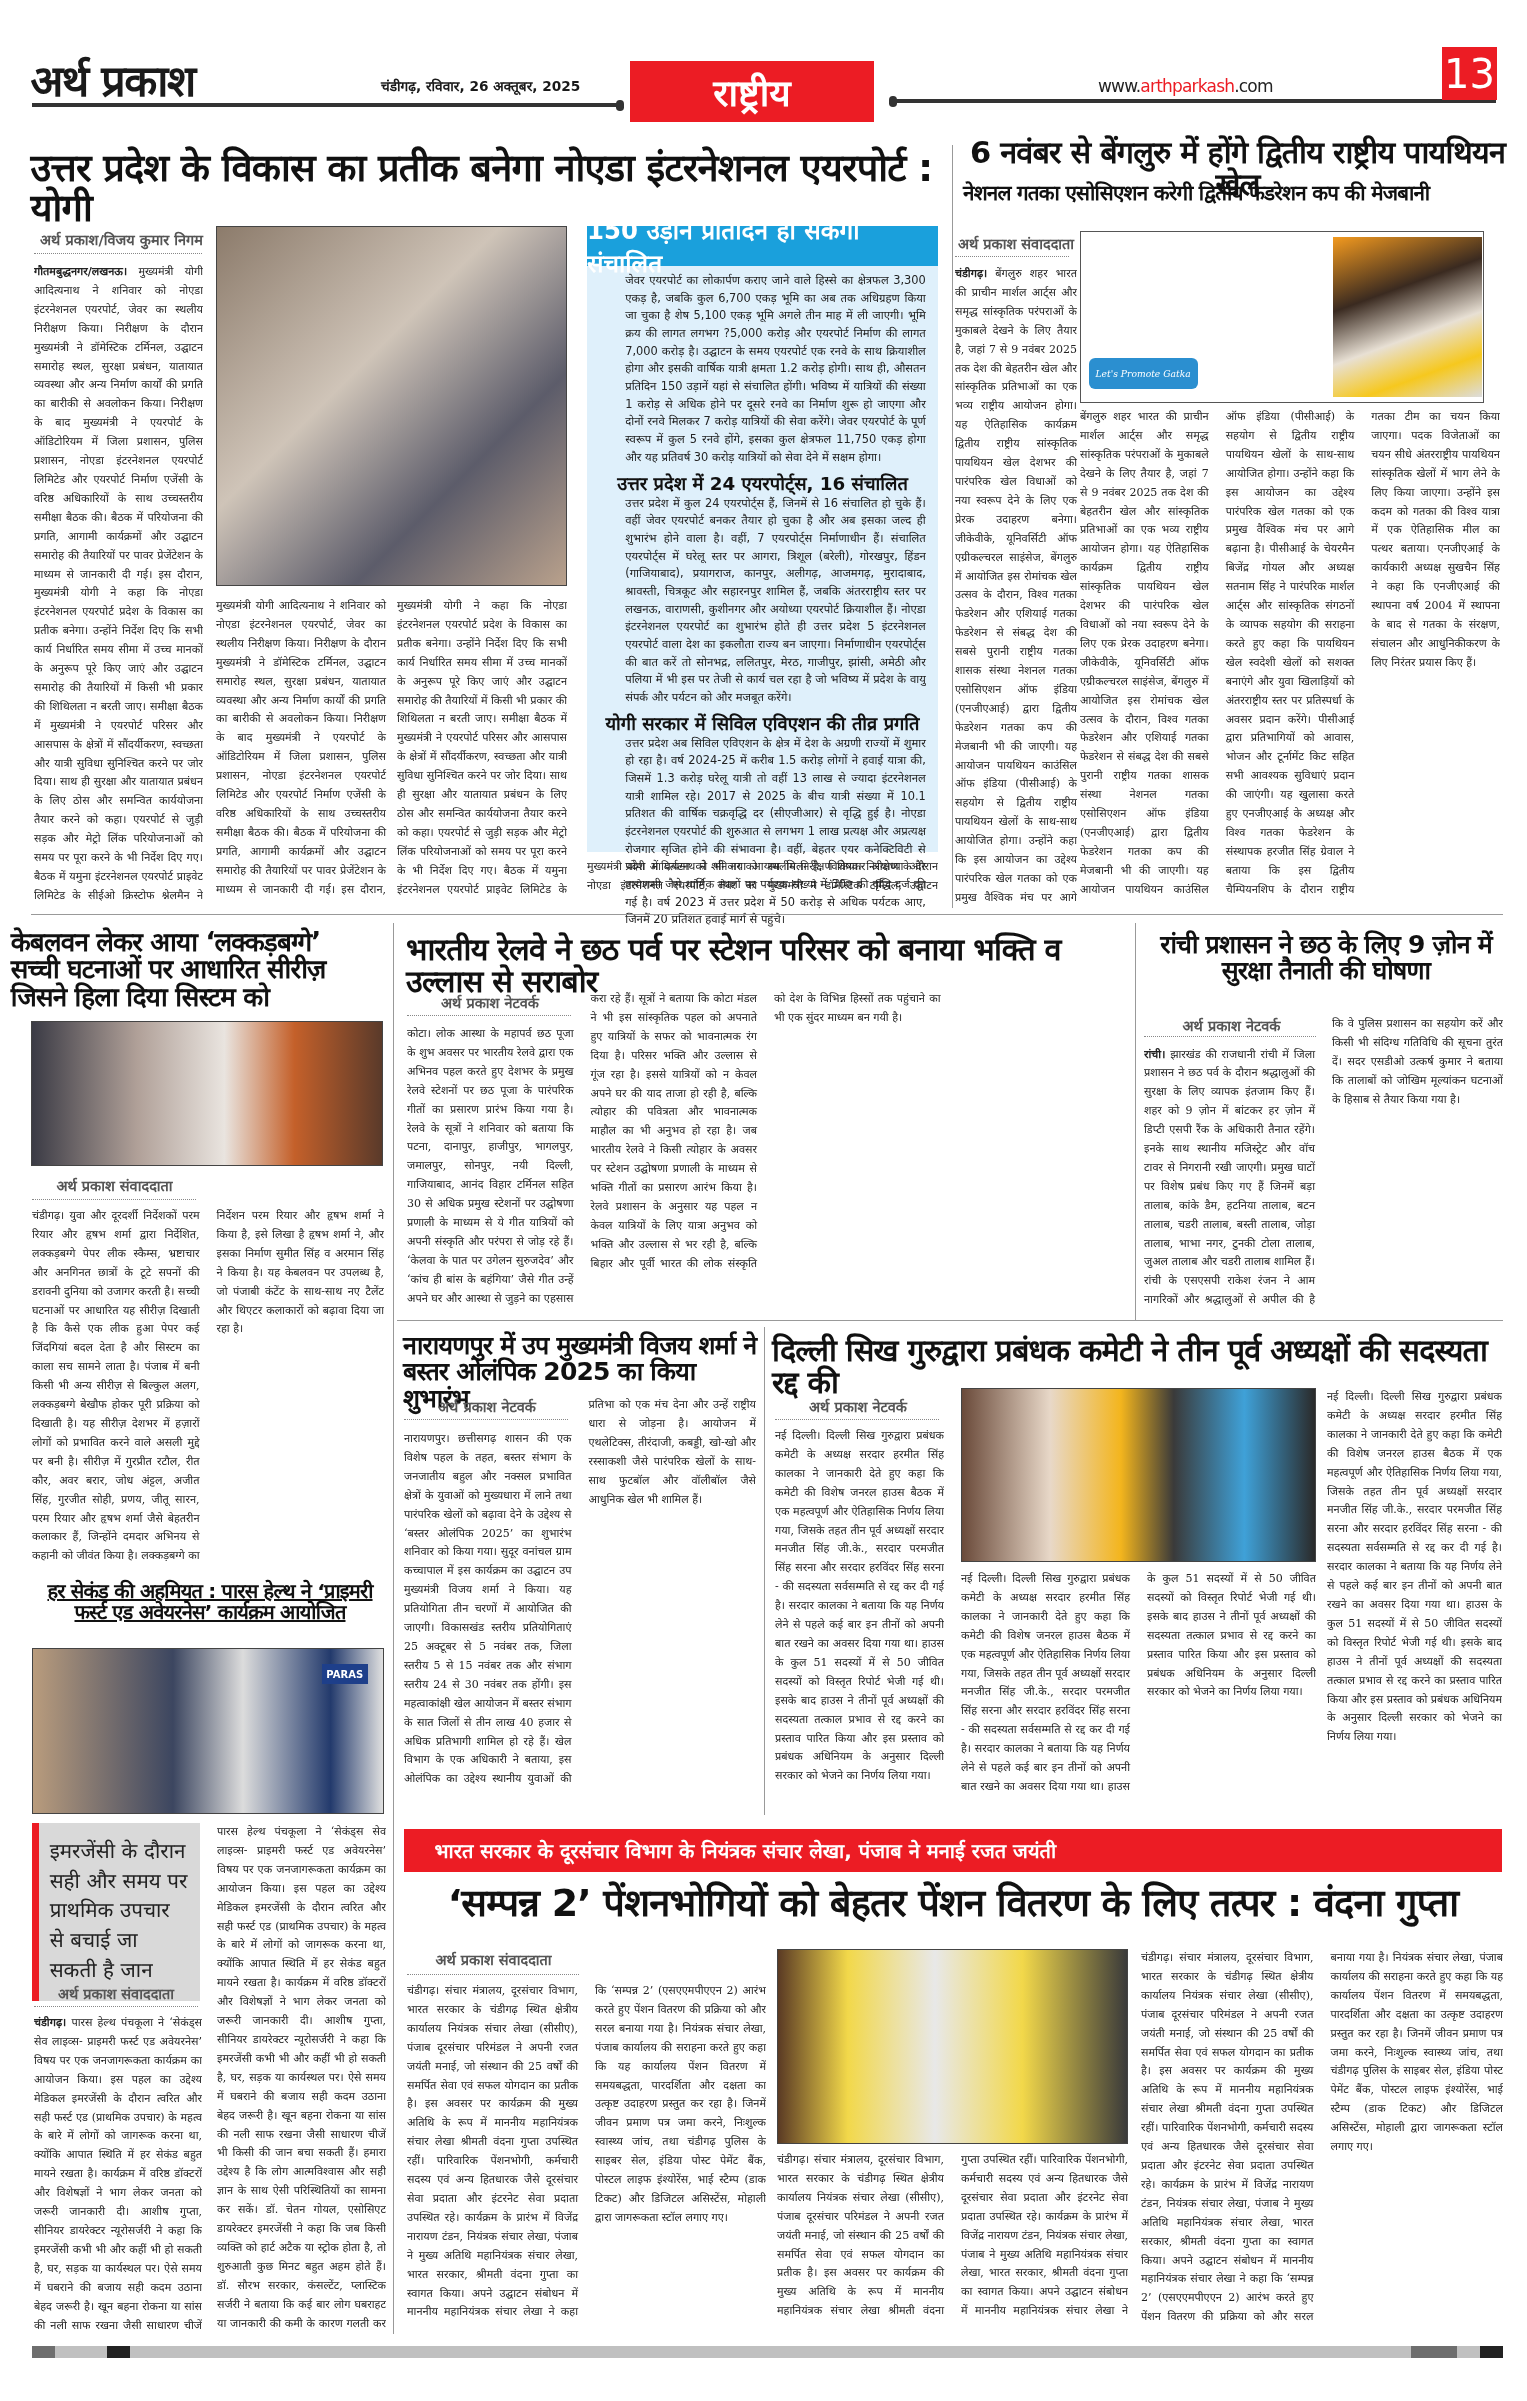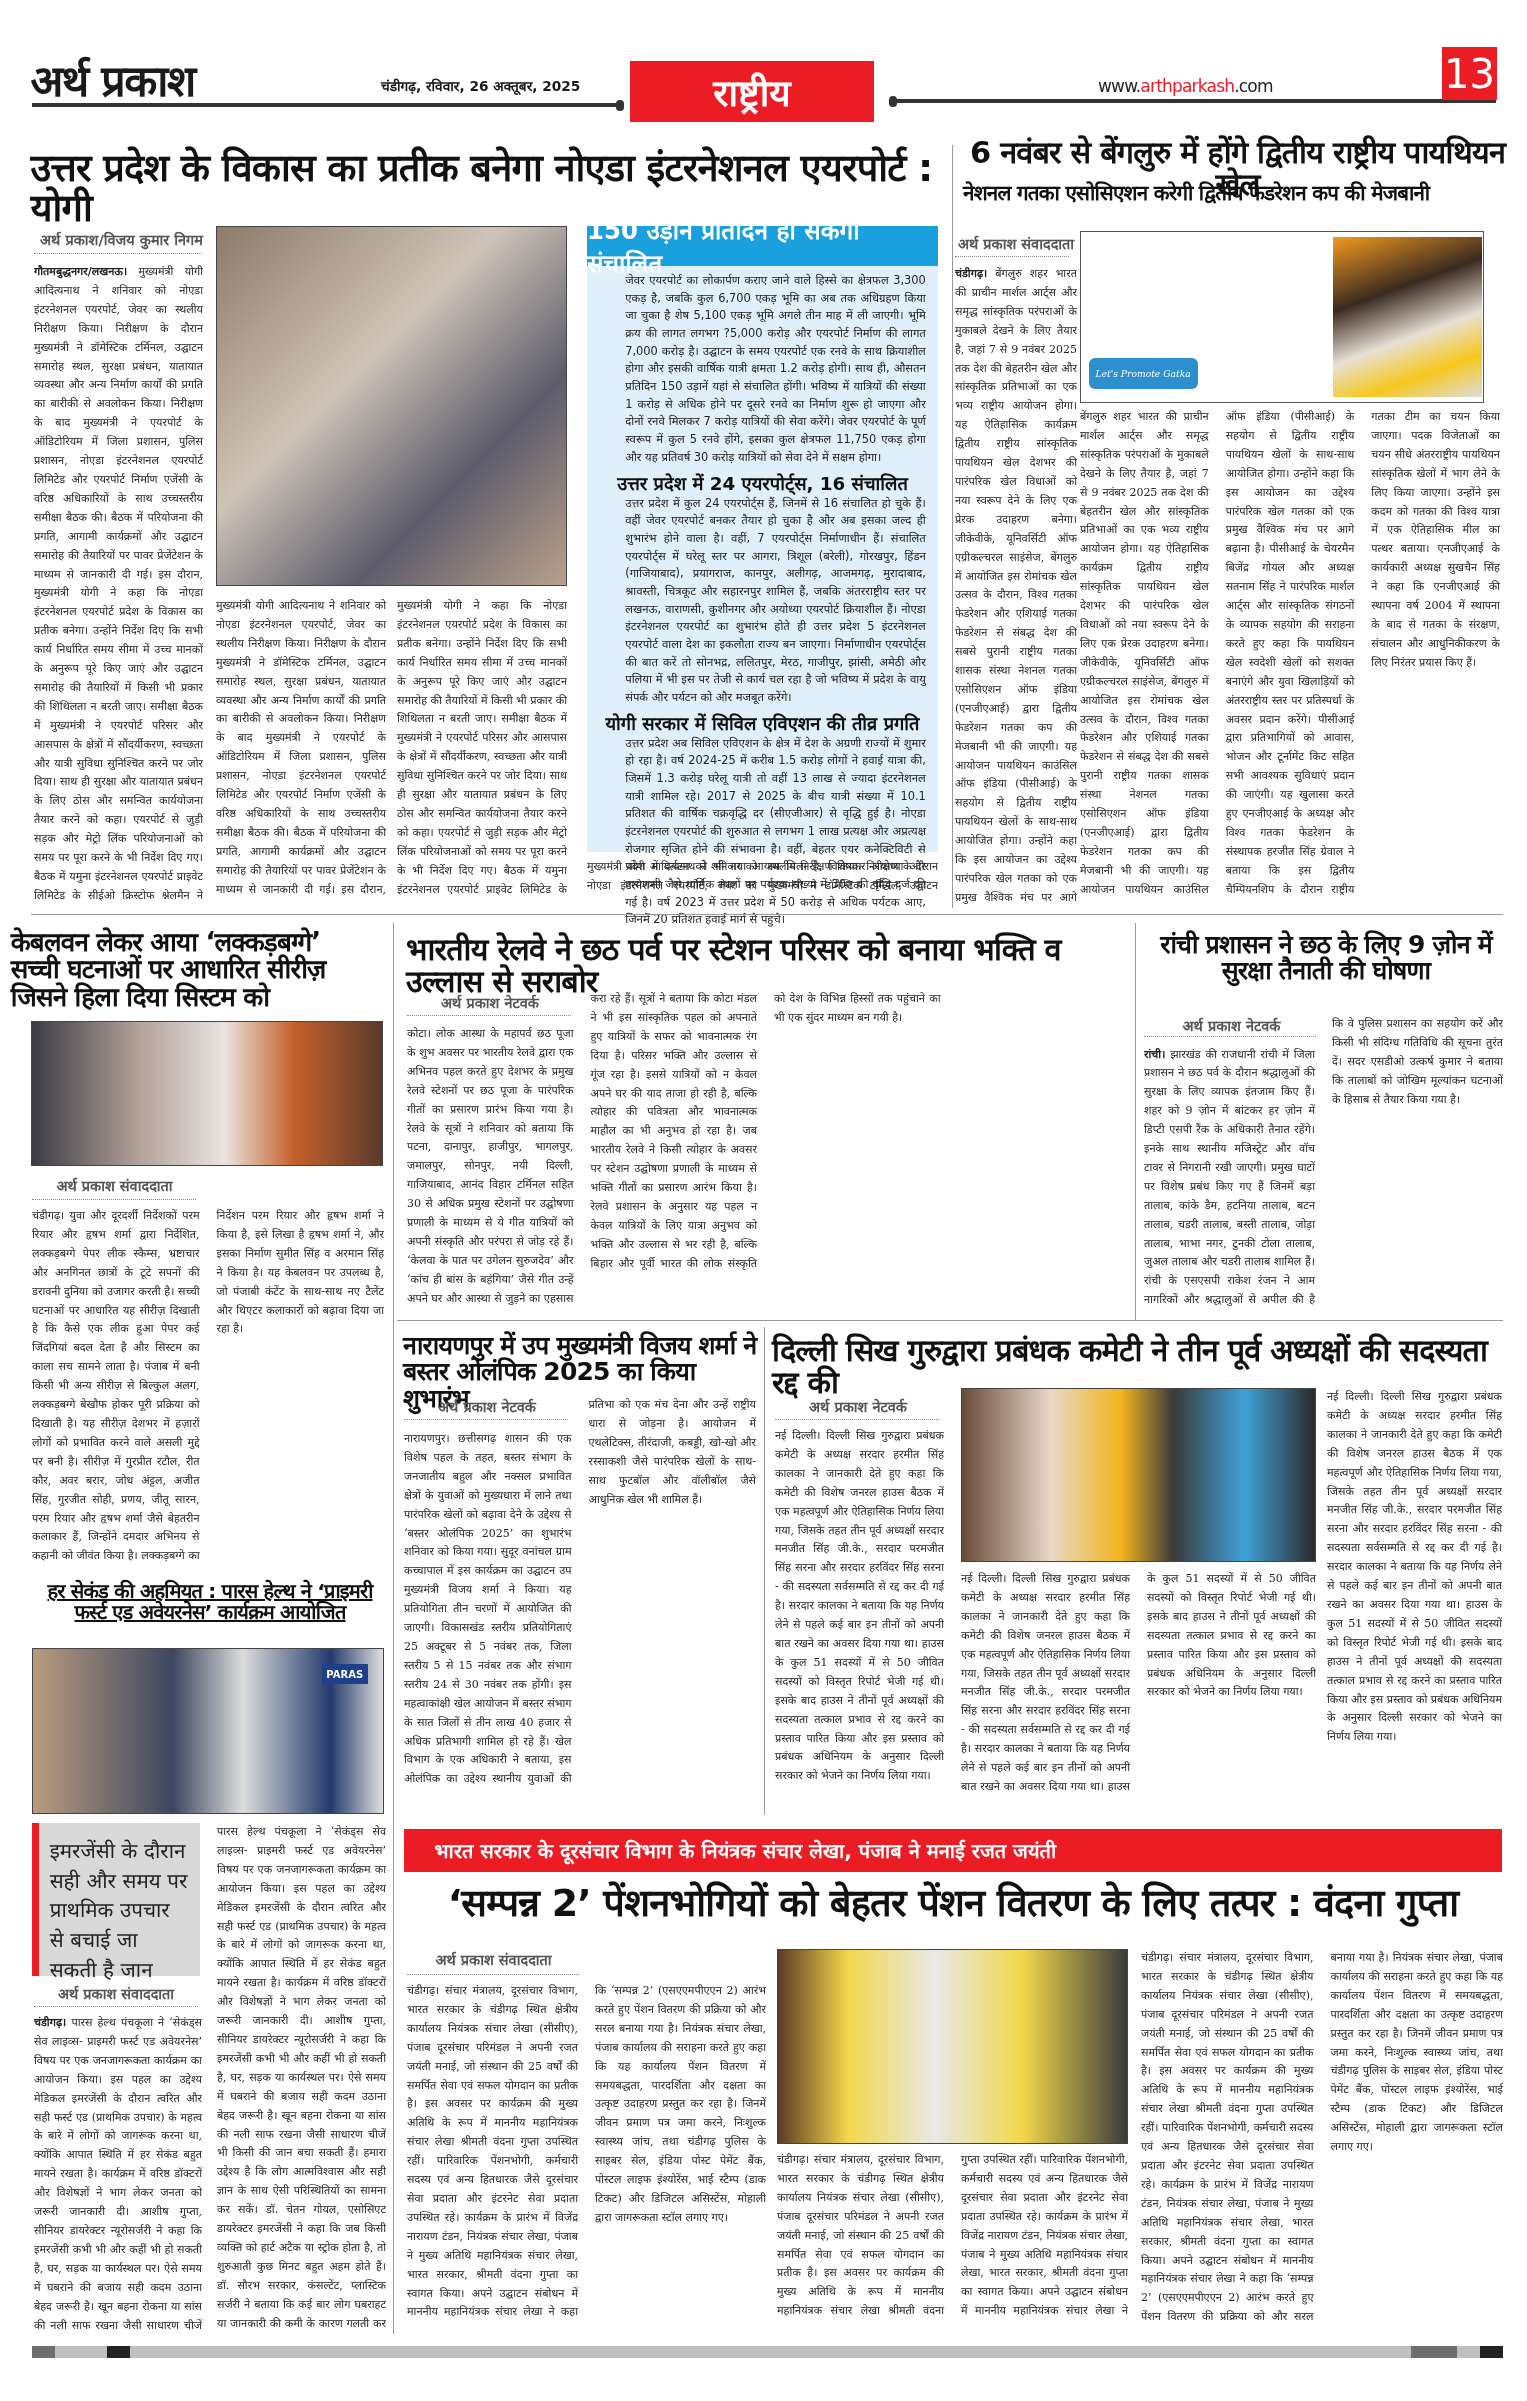--- a/index.html
+++ b/index.html
@@ -119,21 +119,21 @@
 <div class="abs dotrule" style="left:775px;top:1419px;width:164px;"></div>
 <div class="abs photo" style="left:961px;top:1388px;width:355px;height:174px;background:linear-gradient(90deg,#6a4a3a,#e8d8c8 25%,#f3b51d 45%,#3a3a3a 60%,#3fa1d8 80%,#2a2a2a);"></div>
 <div class="abs body" style="left:775px;top:1427px;width:169px;height:381px;"><span>नई दिल्ली। दिल्ली सिख गुरुद्वारा प्रबंधक कमेटी के अध्यक्ष सरदार हरमीत सिंह कालका ने जानकारी देते हुए कहा कि कमेटी की विशेष जनरल हाउस बैठक में एक महत्वपूर्ण और ऐतिहासिक निर्णय लिया गया, जिसके तहत तीन पूर्व अध्यक्षों सरदार मनजीत सिंह जी.के., सरदार परमजीत सिंह सरना और सरदार हरविंदर सिंह सरना - की सदस्यता सर्वसम्मति से रद्द कर दी गई है। सरदार कालका ने बताया कि यह निर्णय लेने से पहले कई बार इन तीनों को अपनी बात रखने का अवसर दिया गया था। हाउस के कुल 51 सदस्यों में से 50 जीवित सदस्यों को विस्तृत रिपोर्ट भेजी गई थी। इसके बाद हाउस ने तीनों पूर्व अध्यक्षों की सदस्यता तत्काल प्रभाव से रद्द करने का प्रस्ताव पारित किया और इस प्रस्ताव को प्रबंधक अधिनियम के अनुसार दिल्ली सरकार को भेजने का निर्णय लिया गया।</span></div>
 <div class="abs body col-gap" style="left:961px;top:1570px;width:355px;height:238px;columns:2;"><span>नई दिल्ली। दिल्ली सिख गुरुद्वारा प्रबंधक कमेटी के अध्यक्ष सरदार हरमीत सिंह कालका ने जानकारी देते हुए कहा कि कमेटी की विशेष जनरल हाउस बैठक में एक महत्वपूर्ण और ऐतिहासिक निर्णय लिया गया, जिसके तहत तीन पूर्व अध्यक्षों सरदार मनजीत सिंह जी.के., सरदार परमजीत सिंह सरना और सरदार हरविंदर सिंह सरना - की सदस्यता सर्वसम्मति से रद्द कर दी गई है। सरदार कालका ने बताया कि यह निर्णय लेने से पहले कई बार इन तीनों को अपनी बात रखने का अवसर दिया गया था। हाउस के कुल 51 सदस्यों में से 50 जीवित सदस्यों को विस्तृत रिपोर्ट भेजी गई थी। इसके बाद हाउस ने तीनों पूर्व अध्यक्षों की सदस्यता तत्काल प्रभाव से रद्द करने का प्रस्ताव पारित किया और इस प्रस्ताव को प्रबंधक अधिनियम के अनुसार दिल्ली सरकार को भेजने का निर्णय लिया गया।</span></div>
 <div class="abs body" style="left:1327px;top:1388px;width:175px;height:420px;"><span>नई दिल्ली। दिल्ली सिख गुरुद्वारा प्रबंधक कमेटी के अध्यक्ष सरदार हरमीत सिंह कालका ने जानकारी देते हुए कहा कि कमेटी की विशेष जनरल हाउस बैठक में एक महत्वपूर्ण और ऐतिहासिक निर्णय लिया गया, जिसके तहत तीन पूर्व अध्यक्षों सरदार मनजीत सिंह जी.के., सरदार परमजीत सिंह सरना और सरदार हरविंदर सिंह सरना - की सदस्यता सर्वसम्मति से रद्द कर दी गई है। सरदार कालका ने बताया कि यह निर्णय लेने से पहले कई बार इन तीनों को अपनी बात रखने का अवसर दिया गया था। हाउस के कुल 51 सदस्यों में से 50 जीवित सदस्यों को विस्तृत रिपोर्ट भेजी गई थी। इसके बाद हाउस ने तीनों पूर्व अध्यक्षों की सदस्यता तत्काल प्रभाव से रद्द करने का प्रस्ताव पारित किया और इस प्रस्ताव को प्रबंधक अधिनियम के अनुसार दिल्ली सरकार को भेजने का निर्णय लिया गया।</span></div>
 
 <div class="abs headline" style="left:30.5px;top:1581px;width:359px;font-size:20px;text-align:center;text-decoration:underline;">हर सेकंड की अहमियत : पारस हेल्थ ने ‘प्राइमरी फर्स्ट एड अवेयरनेस’ कार्यक्रम आयोजित</div>
 <div class="abs photo" style="left:32px;top:1648px;width:352px;height:166px;background:linear-gradient(90deg,#b99c7d,#3c4660 40%,#dcdcdc 60%,#233a6c 85%,#e0e0e0);">
   <div class="abs" style="right:15.3px;top:15.3px;width:46px;height:20px;background:#1e3f8a;color:#fff;font:bold 10px 'DejaVu Sans',sans-serif;display:flex;align-items:center;justify-content:center;">PARAS</div>
 </div>
-<div class="abs pull" style="left:32px;top:1823px;width:168px;height:153px;">इमरजेंसी के दौरान सही और समय पर प्राथमिक उपचार से बचाई जा सकती है जान</div>
+<div class="abs pull" style="left:32px;top:1823px;width:168px;height:178px;">इमरजेंसी के दौरान सही और समय पर प्राथमिक उपचार से बचाई जा सकती है जान</div>
 <div class="abs byline" style="left:32px;top:1983px;width:168px;text-align:center">अर्थ प्रकाश संवाददाता</div>
 <div class="abs dotrule" style="left:34px;top:2006px;width:164px;"></div>
 <div class="abs body" style="left:34px;top:2014px;width:168px;height:320px;"><b>चंडीगढ़।</b> <span>पारस हेल्थ पंचकूला ने ‘सेकंड्स सेव लाइव्स- प्राइमरी फर्स्ट एड अवेयरनेस’ विषय पर एक जनजागरूकता कार्यक्रम का आयोजन किया। इस पहल का उद्देश्य मेडिकल इमरजेंसी के दौरान त्वरित और सही फर्स्ट एड (प्राथमिक उपचार) के महत्व के बारे में लोगों को जागरूक करना था, क्योंकि आपात स्थिति में हर सेकंड बहुत मायने रखता है। कार्यक्रम में वरिष्ठ डॉक्टरों और विशेषज्ञों ने भाग लेकर जनता को जरूरी जानकारी दी। आशीष गुप्ता, सीनियर डायरेक्टर न्यूरोसर्जरी ने कहा कि इमरजेंसी कभी भी और कहीं भी हो सकती है, घर, सड़क या कार्यस्थल पर। ऐसे समय में घबराने की बजाय सही कदम उठाना बेहद जरूरी है। खून बहना रोकना या सांस की नली साफ रखना जैसी साधारण चीजें भी किसी की जान बचा सकती हैं। हमारा उद्देश्य है कि लोग आत्मविश्वास और सही ज्ञान के साथ ऐसी परिस्थितियों का सामना कर सकें। डॉ. चेतन गोयल, एसोसिएट डायरेक्टर इमरजेंसी ने कहा कि जब किसी व्यक्ति को हार्ट अटैक या स्ट्रोक होता है, तो शुरुआती कुछ मिनट बहुत अहम होते हैं। डॉ. सौरभ सरकार, कंसल्टेंट, प्लास्टिक सर्जरी ने बताया कि कई बार लोग घबराहट या जानकारी की कमी के कारण गलती कर बैठते हैं।</span></div>
 <div class="abs body" style="left:217px;top:1823px;width:169px;height:511px;"><span>पारस हेल्थ पंचकूला ने ‘सेकंड्स सेव लाइव्स- प्राइमरी फर्स्ट एड अवेयरनेस’ विषय पर एक जनजागरूकता कार्यक्रम का आयोजन किया। इस पहल का उद्देश्य मेडिकल इमरजेंसी के दौरान त्वरित और सही फर्स्ट एड (प्राथमिक उपचार) के महत्व के बारे में लोगों को जागरूक करना था, क्योंकि आपात स्थिति में हर सेकंड बहुत मायने रखता है। कार्यक्रम में वरिष्ठ डॉक्टरों और विशेषज्ञों ने भाग लेकर जनता को जरूरी जानकारी दी। आशीष गुप्ता, सीनियर डायरेक्टर न्यूरोसर्जरी ने कहा कि इमरजेंसी कभी भी और कहीं भी हो सकती है, घर, सड़क या कार्यस्थल पर। ऐसे समय में घबराने की बजाय सही कदम उठाना बेहद जरूरी है। खून बहना रोकना या सांस की नली साफ रखना जैसी साधारण चीजें भी किसी की जान बचा सकती हैं। हमारा उद्देश्य है कि लोग आत्मविश्वास और सही ज्ञान के साथ ऐसी परिस्थितियों का सामना कर सकें। डॉ. चेतन गोयल, एसोसिएट डायरेक्टर इमरजेंसी ने कहा कि जब किसी व्यक्ति को हार्ट अटैक या स्ट्रोक होता है, तो शुरुआती कुछ मिनट बहुत अहम होते हैं। डॉ. सौरभ सरकार, कंसल्टेंट, प्लास्टिक सर्जरी ने बताया कि कई बार लोग घबराहट या जानकारी की कमी के कारण गलती कर बैठते हैं।</span></div>
 
 <div class="abs vrule" style="left:393px;top:1831px;height:503px;"></div>
 
 <div class="abs redbar" style="left:404px;top:1829px;width:1098px;height:43px;">भारत सरकार के दूरसंचार विभाग के नियंत्रक संचार लेखा, पंजाब ने मनाई रजत जयंती</div>
 
 <div class="abs headline" style="left:404px;top:1884px;width:1098px;font-size:38px;text-align:center;">‘सम्पन्न 2’ पेंशनभोगियों को बेहतर पेंशन वितरण के लिए तत्पर : वंदना गुप्ता</div>

